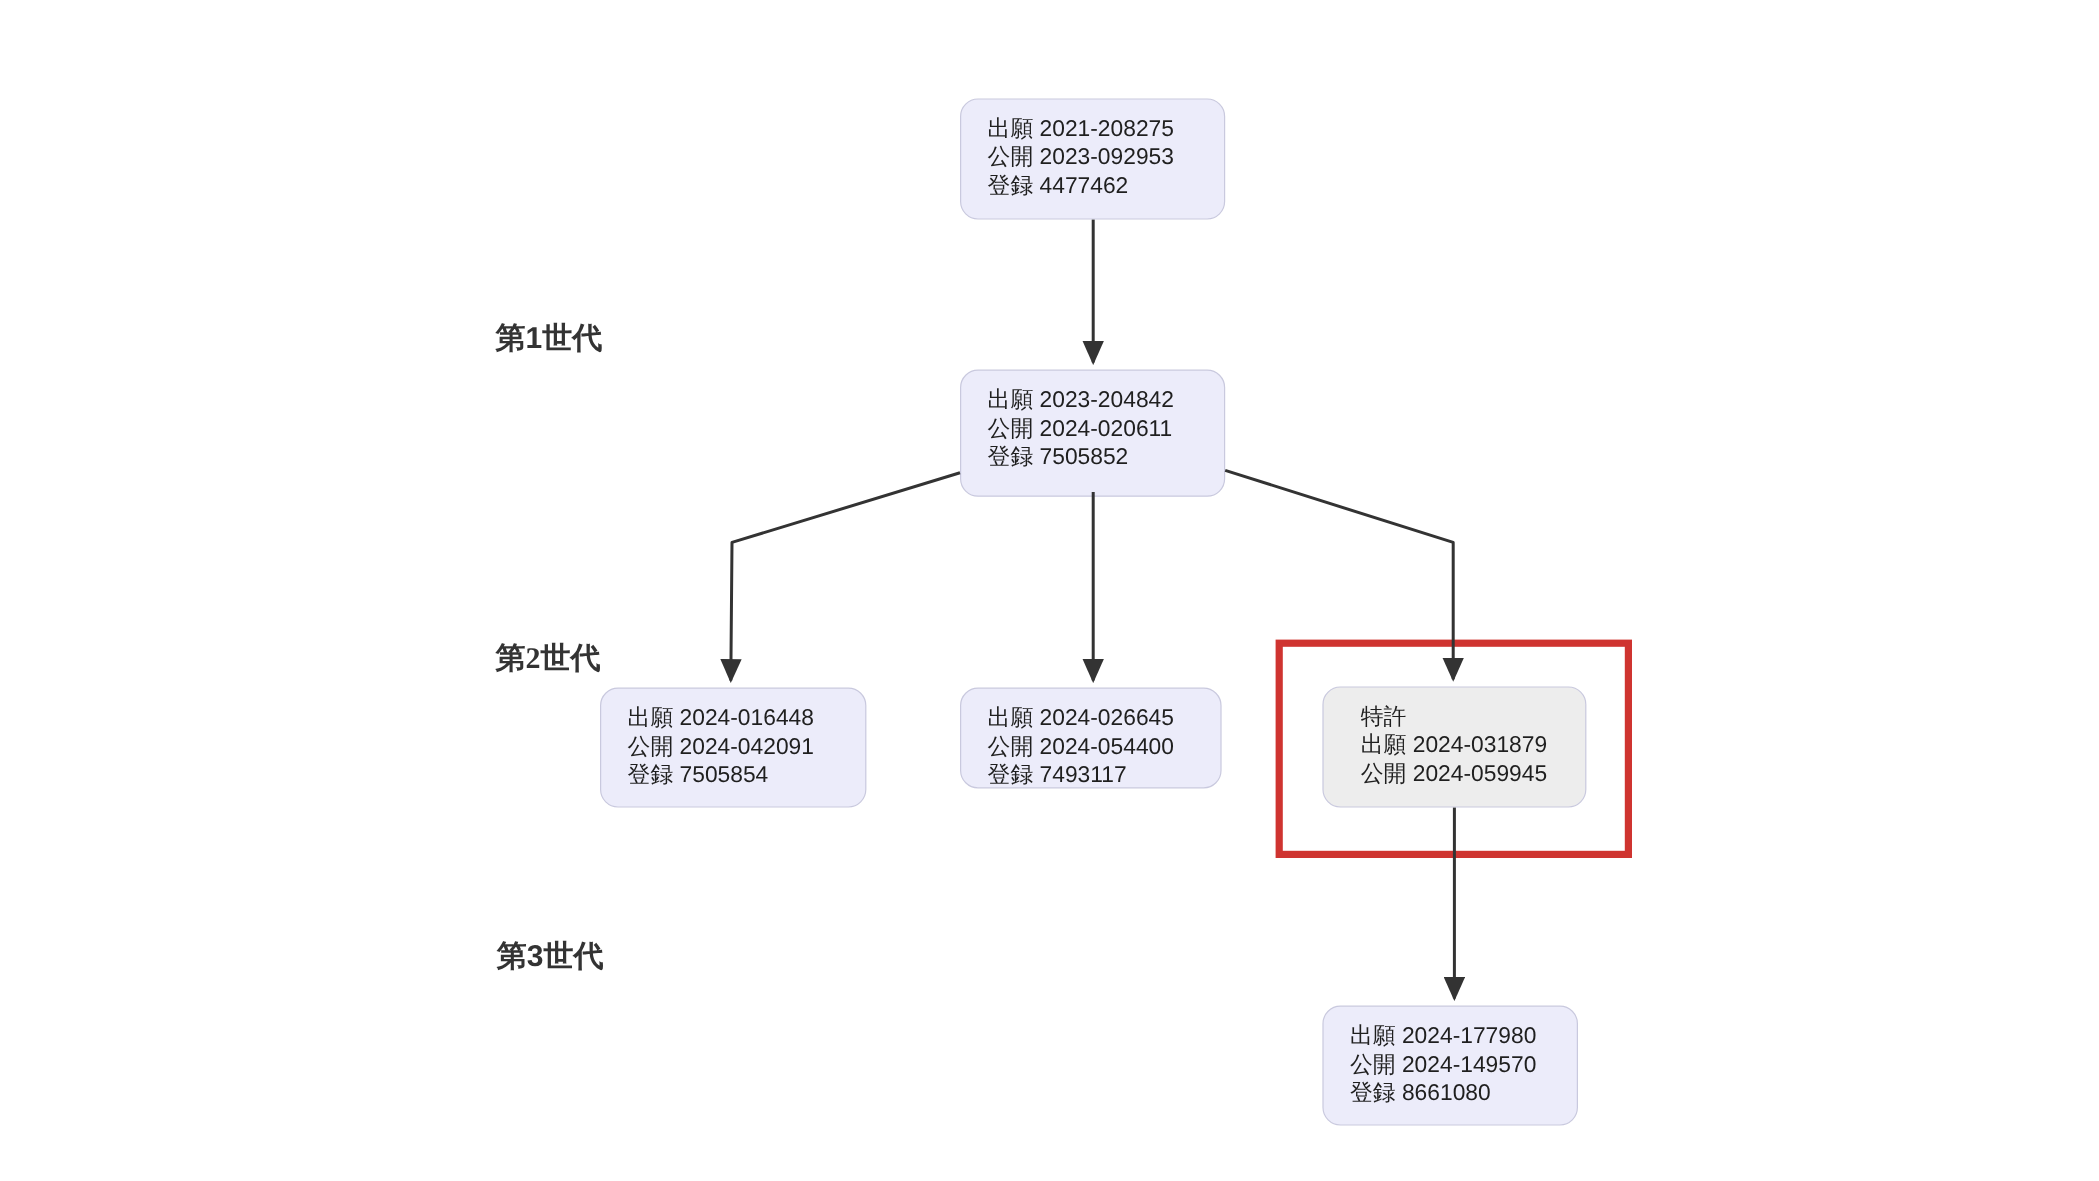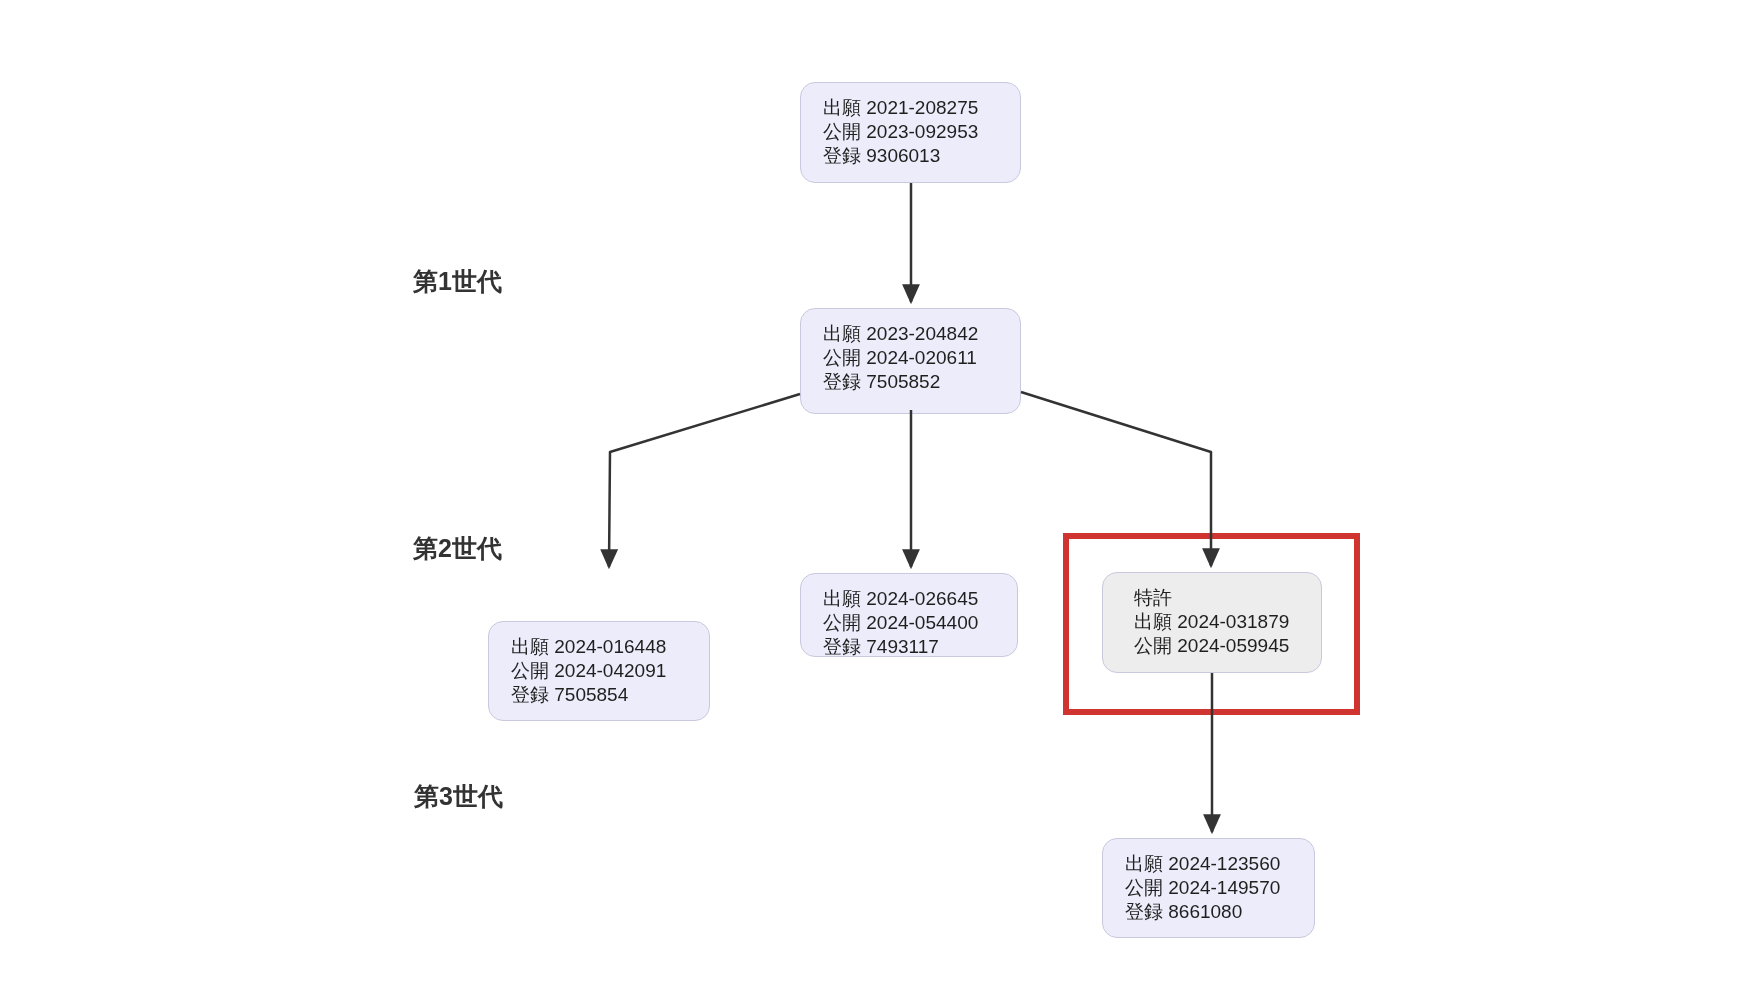--- a/index.html
+++ b/index.html
@@ -34,33 +34,33 @@
     line-height: 24px;
     padding: 13px 10px 0 22px;
     white-space: nowrap;
   }
   .node.highlighted {
     background: var(--highlight-node-fill);
     padding-left: 31px;
   }
   .node-root   { left: 800px;  top: 82px;  width: 221px; height: 101px; }
   .node-gen1   { left: 800px;  top: 308px; width: 221px; height: 106px; }
-  .node-g2l    { left: 488px;  top: 573px; width: 222px; height: 100px; margin-top: 48px; }
+  .node-g2l    { left: 500px;  top: 573px; width: 222px; height: 100px; }
   .node-g2m    { left: 800px;  top: 573px; width: 218px; height: 84px; }
   .node-g2r    { left: 1102px; top: 572px; width: 220px; height: 101px; }
   .node-gen3   { left: 1102px; top: 838px; width: 213px; height: 100px; }
   .gen-label {
     position: absolute;
     color: var(--label-text);
     font-size: 25px;
     font-weight: bold;
     white-space: nowrap;
   }
   .gen-label-1 { left: 413px; top: 265px; }
-  .gen-label-2 { left: 413px; top: 532px; }
+  .gen-label-2 { left: 413px; top: 532px; font-family: Liberation Serif, serif; }
   .gen-label-3 { left: 414px; top: 780px; }
   .highlight-rect {
     position: absolute;
     left: 1063px; top: 533px;
     width: 297px; height: 182px;
     border: 6px solid var(--highlight-border);
     background: transparent;
   }
   svg.edges {
     position: absolute;
@@ -83,21 +83,21 @@
 
   <div class="highlight-rect"></div>
 
   <div class="gen-label gen-label-1">第1世代</div>
   <div class="gen-label gen-label-2">第2世代</div>
   <div class="gen-label gen-label-3">第3世代</div>
 
   <div class="node node-root">
     <div class="node-line">出願 2021-208275</div>
     <div class="node-line">公開 2023-092953</div>
-    <div class="node-line">登録 9306013</div>
+    <div class="node-line">登録 4477462</div>
   </div>
 
   <div class="node node-gen1">
     <div class="node-line">出願 2023-204842</div>
     <div class="node-line">公開 2024-020611</div>
     <div class="node-line">登録 7505852</div>
   </div>
 
   <div class="node node-g2l">
     <div class="node-line">出願 2024-016448</div>
@@ -111,21 +111,21 @@
     <div class="node-line">登録 7493117</div>
   </div>
 
   <div class="node node-g2r highlighted">
     <div class="node-line">特許</div>
     <div class="node-line">出願 2024-031879</div>
     <div class="node-line">公開 2024-059945</div>
   </div>
 
   <div class="node node-gen3">
-    <div class="node-line">出願 2024-123560</div>
+    <div class="node-line">出願 2024-177980</div>
     <div class="node-line">公開 2024-149570</div>
     <div class="node-line">登録 8661080</div>
   </div>
 
   <svg class="edges" viewBox="0 0 1749 984" xmlns="http://www.w3.org/2000/svg">
     <defs>
       <marker id="arrow" markerUnits="userSpaceOnUse" markerWidth="20" markerHeight="18" viewBox="0 0 18 16" refX="16" refY="8" orient="auto">
         <path class="arrowhead-shape" d="M0,0 L18,8 L0,16 Z"></path>
       </marker>
     </defs>

